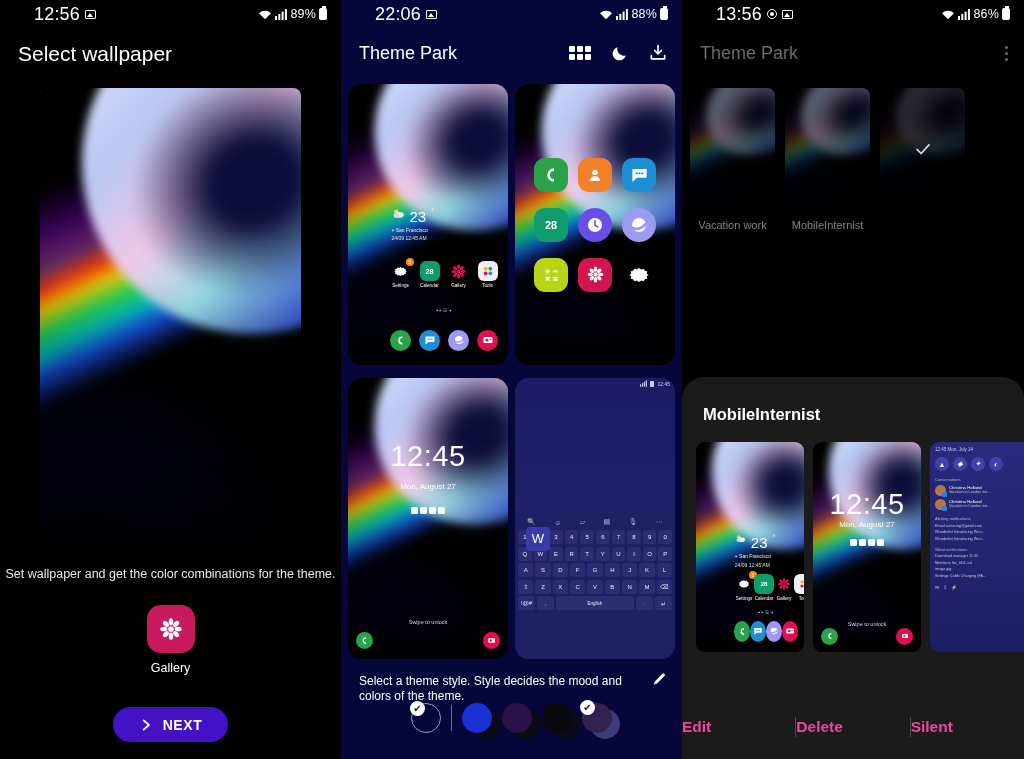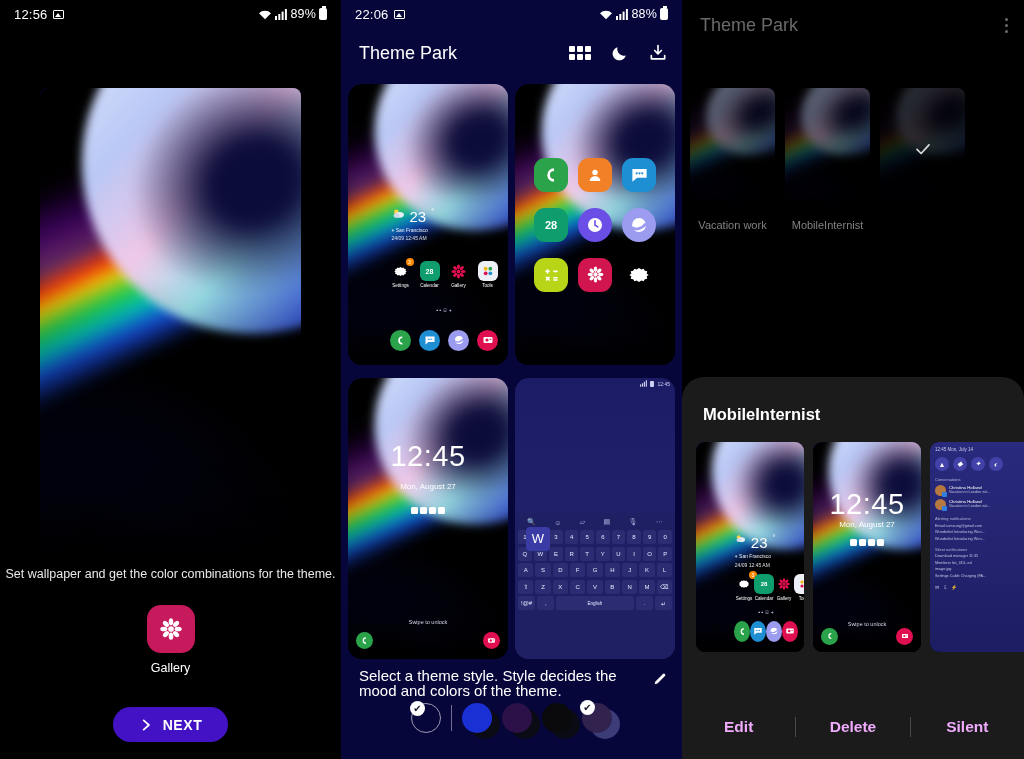--- a/index.html
+++ b/index.html
@@ -12,21 +12,21 @@
   .p1 { width:341px; background:#000; }
   .p2 { width:341px; background:#06063a; }
   .p3 { width:342px; background:#000; }
 
   
   .statusbar { height:28px; display:flex; align-items:center;
     justify-content:space-between; padding:0 14px; font-size:12.5px;
     color:#fff; letter-spacing:.2px; }
   .sb-left { display:flex; align-items:center; gap:5px; }
   .sb-right { display:flex; align-items:center; gap:3px; }
-  .sb-time { font-size:13px; }
+  .sb-time { font-size:18px;margin-left:20px; }
   .ico-img { width:11px; height:9px; border:1.3px solid #fff; border-radius:1px;
      position:relative; display:inline-block; }
   .ico-img:after{ content:""; position:absolute; left:1px; bottom:1px; width:0;height:0;
      border-left:3px solid transparent;border-right:3px solid transparent;
      border-bottom:4px solid #fff; }
   .ico-rec { width:10px;height:10px;border:1.5px solid #fff;border-radius:50%;
      display:inline-block;position:relative;}
   .ico-rec:after{content:"";position:absolute;left:2px;top:2px;width:4px;height:4px;
      background:#fff;border-radius:50%;}
   .pct { font-size:12.5px; }
@@ -62,21 +62,21 @@
      gap:2px; }
   .grid-ic i { background:#fff; display:block; width:6px;height:6px;border-radius:1px; }
   .previews { position:absolute; top:84px; left:0; width:341px;
     display:grid; grid-template-columns:160px 160px; gap:7px; padding:0 7px;
     justify-content:center; }
   .prev { width:160px; height:281px; border-radius:14px; overflow:hidden;
     position:relative; background:#05051f; cursor:pointer; }
   .prev2 { margin-top:6px; }
   .p2-foot { position:absolute; top:668px; left:0; width:341px; padding:0 14px 0 18px; }
   .p2-foot-row { display:flex; align-items:flex-start; justify-content:space-between; gap:10px; }
-  .p2-foot-txt { color:#fff; font-size:15px; line-height:15px; max-width:283px; }
+  .p2-foot-txt { color:#fff; font-size:12px; line-height:15px; max-width:283px;margin-top:6px; }
   .styles { position:absolute; top:703px; left:0; width:341px;
     display:flex; align-items:center; justify-content:center; gap:10px; }
   .st { width:30px;height:30px;border-radius:50%; position:relative; cursor:pointer; }
   .st.outline { border:1px solid #9a9ab4; background:transparent; }
   .st .back { position:absolute; left:8px; top:6px; width:30px;height:30px;border-radius:50%;
     background:#0b0b16; z-index:0;}
   .st .front { position:absolute; left:0; top:0; width:30px;height:30px;border-radius:50%; z-index:1;}
   .st .chk { position:absolute; left:-2px; top:-3px; width:15px;height:15px;border-radius:50%;
     background:#fff; z-index:3; display:flex;align-items:center;justify-content:center;
     font-size:10px; color:#1b1b2e; }
@@ -96,21 +96,21 @@
   .p3-check { position:absolute; left:50%; top:50%; transform:translate(-50%,-50%);
     width:18px;height:18px; color:#fff; }
   .sheet { position:absolute; left:0; bottom:0; width:342px; height:382px;
     background:#1b1b1b; border-radius:22px 22px 0 0; z-index:5; overflow:hidden; }
   .sheet-title { color:#fff; font-size:16.5px; font-weight:bold; padding:28px 0 0 21px; }
   .sheet-prevs { display:flex; gap:9px; padding:18px 0 0 14px; }
   .sp { width:108px; height:210px; border-radius:9px; overflow:hidden; position:relative;
     background:#05051f; flex-shrink:0; }
   .sheet-actions { position:absolute; bottom:0; left:0; width:342px; height:64px;
     display:flex; align-items:center; }
-  .sa { flex:1; text-align:center; color:#f0abfc; font-size:15.5px; font-weight:bold;
+  .sa { flex:1; text-align:left; color:#ec4899; font-size:15.5px; font-weight:bold;
      cursor:pointer; }
   .sa-div { width:1px; height:20px; background:#4a4a4a; }
 
   
   .art { position:absolute; inset:0; overflow:hidden; }
   .art .base { position:absolute; inset:0;
     background:
       radial-gradient(120% 70% at 18% 112%, #000006 0%, #03032a 38%, #000 78%),
       linear-gradient(180deg,#15158e 0%, #0d1ab4 22%, #091575 48%, #03031d 72%, #000003 100%); }
   .art .rainbow { position:absolute; left:-32%; top:28%; width:160%; height:26%;
@@ -238,20 +238,21 @@
           <rect x="0" y="7" width="2" height="4" fill="#fff"></rect>
             <rect x="3.3" y="5" width="2" height="6" fill="#fff"></rect>
           <rect x="6.6" y="2.6" width="2" height="8.4" fill="#fff"></rect>
             <rect x="9.9" y="0" width="2" height="11" fill="#fff"></rect>
         </svg>
         <span class="pct">89%</span>
         <span class="batt"></span>
       </div>
     </div>
 
+    <div class="p1-title">Select wallpaper</div>
 
     <div class="wall-frame">
       <div class="wall art">
         <div class="base"></div>
           <div class="rainbow2"></div>
           <div class="rainbow"></div>
         <div class="disc"></div>
           <div class="disc-in"></div>
           <div class="vign"></div>
       </div>
@@ -658,20 +659,40 @@
         </div>
       <div class="st">
         <div class="back" style="background:#3c3c78"></div>
           <div class="front" style="background:#32224e"></div>
         <div class="chk">✔</div>
         </div>
     </div>
   </div>
 
   <div class="panel p3">
+    <div class="statusbar">
+      <div class="sb-left">
+        <span class="sb-time">13:56</span>
+        <span class="ico-rec"></span>
+        <span class="ico-img"></span>
+      </div>
+      <div class="sb-right">
+        <svg class="wifi" width="14" height="11" viewBox="0 0 14 11">
+          <path d="M7 10.2 1 4.3a8.5 8.5 0 0 1 12 0z" fill="#fff"></path>
+          </svg>
+        <svg class="sig" width="12" height="11" viewBox="0 0 12 11">
+          <rect x="0" y="7" width="2" height="4" fill="#fff"></rect>
+            <rect x="3.3" y="5" width="2" height="6" fill="#fff"></rect>
+          <rect x="6.6" y="2.6" width="2" height="8.4" fill="#fff"></rect>
+            <rect x="9.9" y="0" width="2" height="11" fill="#fff"></rect>
+          </svg>
+        <span class="pct">86%</span>
+        <span class="batt"></span>
+      </div>
+    </div>
 
     <div class="p3-header">
       <div class="p3-title">Theme Park</div>
       <div class="kebab">
           <i></i>
           <i></i>
           <i></i>
         </div>
     </div>
 

